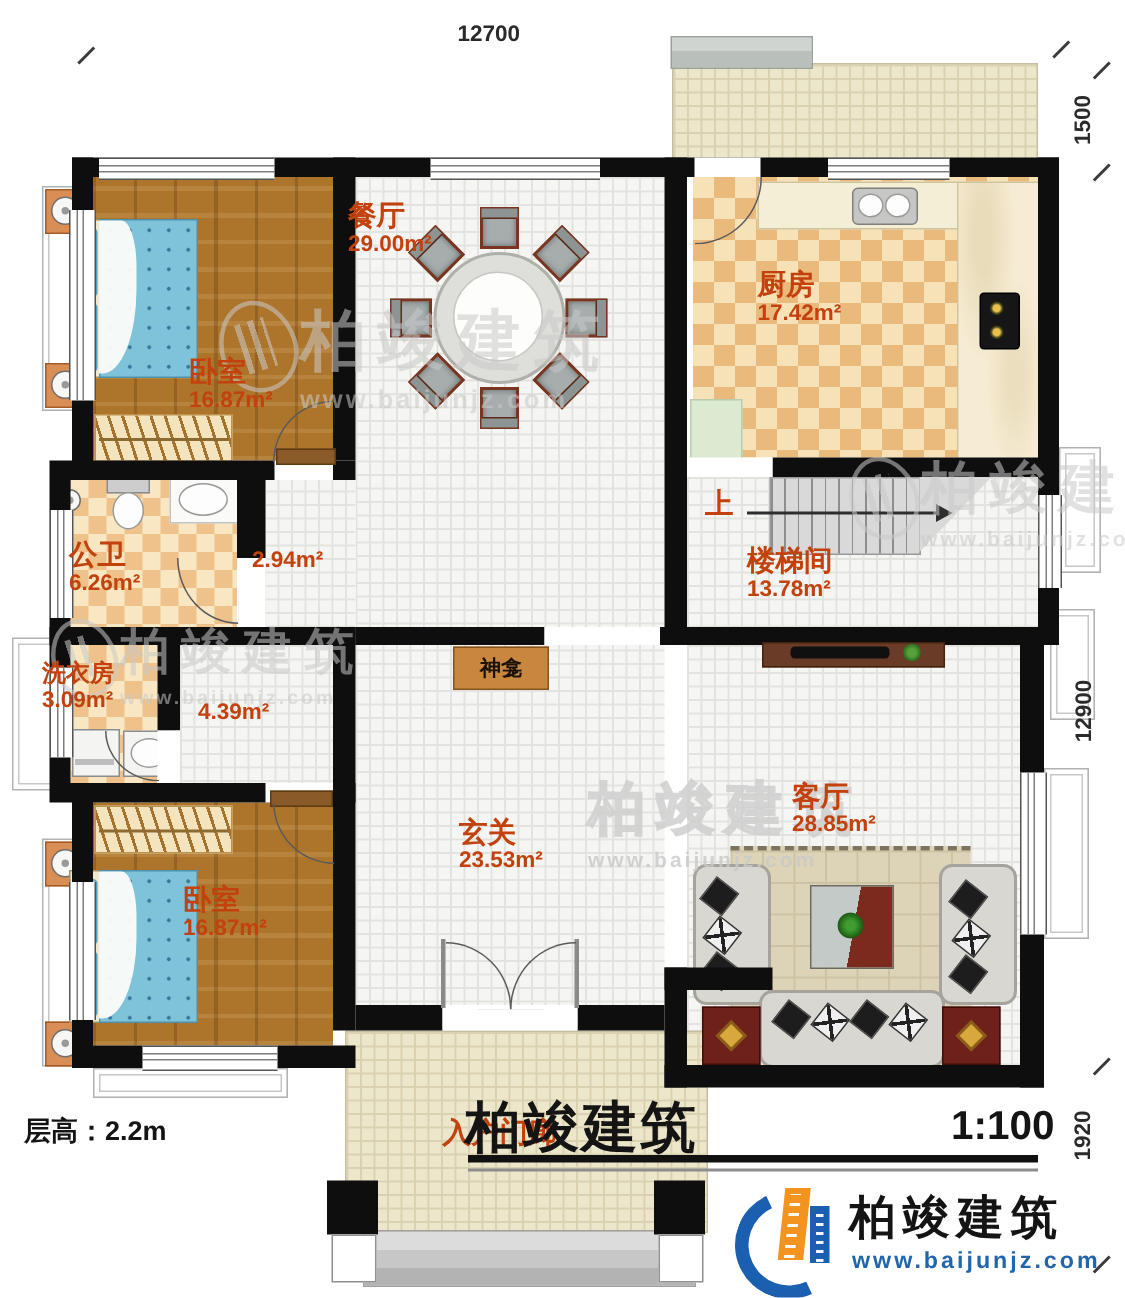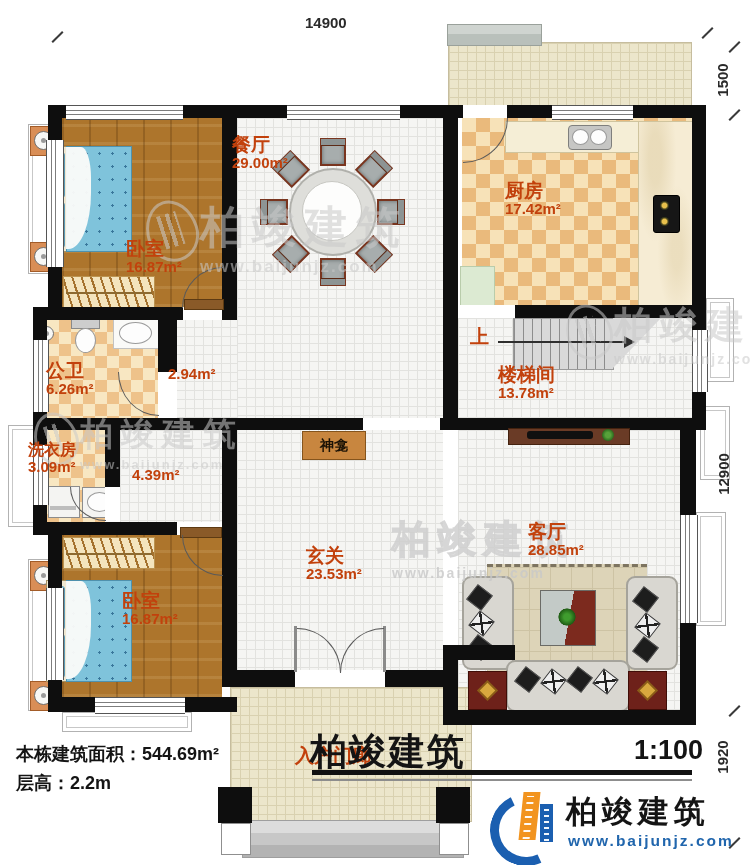--- a/index.html
+++ b/index.html
@@ -291,38 +291,37 @@
   <span class="ar">28.85m²</span>
 </div>
 <div class="rlabel" style="left:122px;top:590px;width:80px;">
   <span class="nm">卧室</span>
   <span class="ar">16.87m²</span>
 </div>
 <div class="rlabel" style="left:295px;top:745px;width:110px;">
   <span class="nm">入户门廊</span>
 </div>
 
-<div class="dim" style="left:305px;top:14px;">14900</div>
+<div class="dim" style="left:305px;top:14px;">12700</div>
 <div class="dim vdim" style="left:722px;top:80px;">1500</div>
 <div class="dim vdim" style="left:723px;top:474px;">12900</div>
 <div class="dim vdim" style="left:722px;top:757px;">1920</div>
 <div class="tick" style="left:50px;top:36px;"></div>
 <div class="tick" style="left:700px;top:32px;"></div>
 <div class="tick" style="left:727px;top:46px;"></div>
 <div class="tick" style="left:727px;top:114px;"></div>
 <div class="tick" style="left:727px;top:710px;"></div>
 <div class="tick" style="left:727px;top:842px;"></div>
 
 <div class="abs" style="left:310px;top:727px;font-size:37px;font-weight:900;letter-spacing:2px;z-index:50;">柏竣建筑</div>
 <div class="abs" style="left:634px;top:735px;font-size:27px;font-weight:700;z-index:50;">1:100</div>
 <div class="abs" style="left:312px;top:770px;width:380px;height:5px;background:#111;z-index:50;"></div>
 <div class="abs" style="left:312px;top:779px;width:380px;height:2px;background:#8d8d8d;z-index:50;"></div>
 
 <div class="abs" style="left:16px;top:740px;font-size:18px;font-weight:700;line-height:29px;z-index:50;">
-  <div>本栋建筑面积：544.69m²</div>
   <div>层高：2.2m</div>
 </div>
 
 <div class="abs" style="left:488px;top:786px;width:258px;height:74px;z-index:50;">
   <div class="abs" style="left:2px;top:8px;width:54px;height:54px;border-radius:50%;border:9px solid transparent;border-left-color:#1b5fb0;border-bottom-color:#1b5fb0;transform:rotate(20deg);"></div>
   <div class="abs" style="left:33px;top:6px;width:17px;height:48px;background:#f2941f;background-image:repeating-linear-gradient(0deg,transparent 0 5px,rgba(255,255,255,.95) 5px 7px);background-size:7px 100%;background-repeat:no-repeat;background-position:4px 4px;transform:skewX(-6deg);"></div>
   <div class="abs" style="left:52px;top:18px;width:13px;height:38px;background:#1b5fb0;background-image:repeating-linear-gradient(0deg,transparent 0 4px,rgba(255,255,255,.95) 4px 6px);background-size:5px 100%;background-repeat:no-repeat;background-position:4px 3px;"></div>
   <div class="abs" style="left:78px;top:5px;font-size:31px;font-weight:900;letter-spacing:5px;color:#141414;">柏竣建筑</div>
   <div class="abs" style="left:80px;top:46px;font-size:15.5px;font-weight:800;letter-spacing:2px;color:#2166ad;">www.baijunjz.com</div>
 </div>

